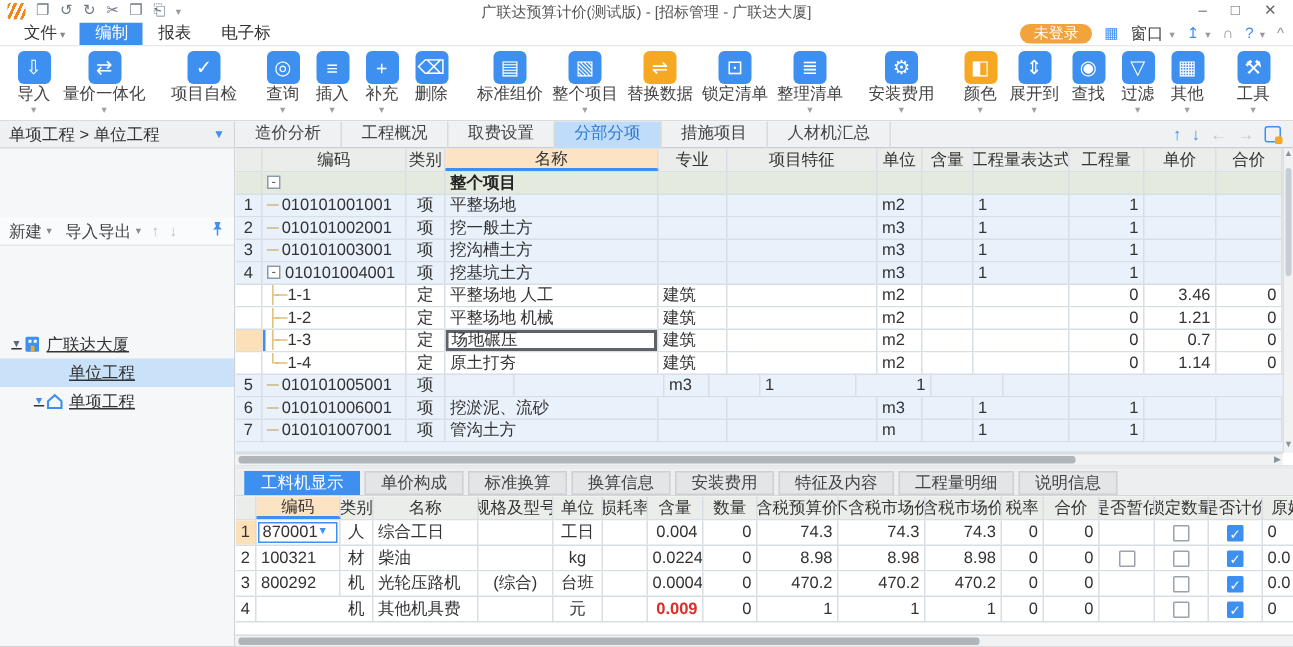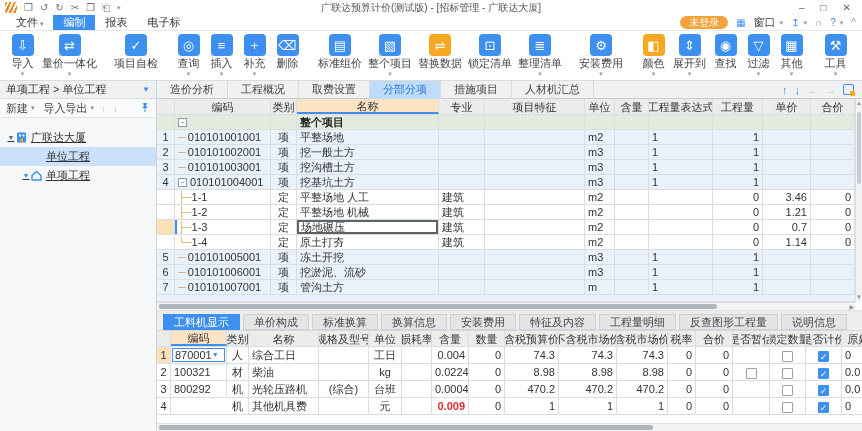--- a/index.html
+++ b/index.html
@@ -36,21 +36,21 @@
 .ritem.rgap { margin-left:11px; }
 .ricon { width:22px; height:22px; border-radius:4px; display:flex; align-items:center; justify-content:center;
   color:#fff; font-size:13px; margin-bottom:1px; }
 .rlabel { font-size:11px; color:#444; white-space:nowrap; line-height:13px; }
 .rdrop { font-size:7px; color:#a0a0a0; height:8px; line-height:7px; }
 
 
 .content { position:absolute; top:81px; left:0; right:0; bottom:0; display:flex; }
 
 
-.leftpanel { width:157px; border-right:1px solid #cfd4d9; background:#f6f7f9; display:flex; flex-direction:column; flex:none; }
+.leftpanel { width:157px; border-right:1px solid #cfd4d9; background:#f6f7f9; display:flex; flex-direction:column; flex:none;gap:46px; }
 .breadcrumb { height:18px; background:#eef0f2; border-bottom:1px solid #d9dde0; display:flex; align-items:center; padding:0 6px; color:#333; }
 .bc-caret { margin-left:auto; color:#3D8FF0; font-size:8px; }
 .lp-toolbar { height:19px; background:#fafbfc; border-bottom:1px solid #e3e6e9; display:flex; align-items:center; gap:3px; padding:0 6px; color:#444; }
 .lp-caret { font-size:7px; color:#888; }
 .lp-arrow { color:#b9c2cb; font-size:10px; margin-left:4px; }
 .lp-pin { margin-left:auto; color:#3D8FF0; font-weight:bold; font-size:11px; }
 .tree { padding-top:10px;text-decoration:underline; }
 .tree-item { height:19px; display:flex; align-items:center; color:#333; }
 .tree-item.selected { background:#C9E1F9; }
 .tw-arrow { width:10px; font-size:7px; color:#5a6a7a; text-align:center; flex:none; }
@@ -471,21 +471,20 @@
               <div class="c-content ar" style="width: 34px;"></div>
               <div class="c-expr al" style="width: 64px;"></div>
               <div class="c-qty ar" style="width: 50px;">0</div>
               <div class="c-price ar" style="width: 48px;">1.14</div>
               <div class="c-total ar" style="width: 44px;">0</div>
             </div>
             <div class="trow r-item">
               <div class="c-num ac" style="width: 18px;">5</div>
               <div class="c-code al" style="width: 96px;"><span class="dash">─</span><span>010101005001</span></div>
               <div class="c-cat ac" style="width: 26px;">项</div>
-              <div class="c-name al" style="width: 142px;">冻土开挖</div>
               <div class="c-prof al" style="width: 46px;"></div>
               <div class="c-feature al" style="width: 100px;"></div>
               <div class="c-unit al" style="width: 30px;">m3</div>
               <div class="c-content ar" style="width: 34px;"></div>
               <div class="c-expr al" style="width: 64px;">1</div>
               <div class="c-qty ar" style="width: 50px;">1</div>
               <div class="c-price ar" style="width: 48px;"></div>
               <div class="c-total ar" style="width: 44px;"></div>
             </div>
             <div class="trow r-item">
@@ -532,21 +531,20 @@
       <div class="midgap"></div>
 
       <div class="bottabs" id="bottabs">
           <div class="btab active">工料机显示</div>
           <div class="btab">单价构成</div>
           <div class="btab">标准换算</div>
           <div class="btab">换算信息</div>
           <div class="btab">安装费用</div>
           <div class="btab">特征及内容</div>
           <div class="btab">工程量明细</div>
-          <div class="btab">反查图形工程量</div>
           <div class="btab">说明信息</div>
         </div>
 
       <div class="bottable">
         <div id="btable">
             <div class="trow thead">
               <div style="width: 14px;"></div>
               <div class="hl" style="width: 56px;">编码</div>
               <div style="width: 22px;">类别</div>
               <div style="width: 70px;">名称</div>

